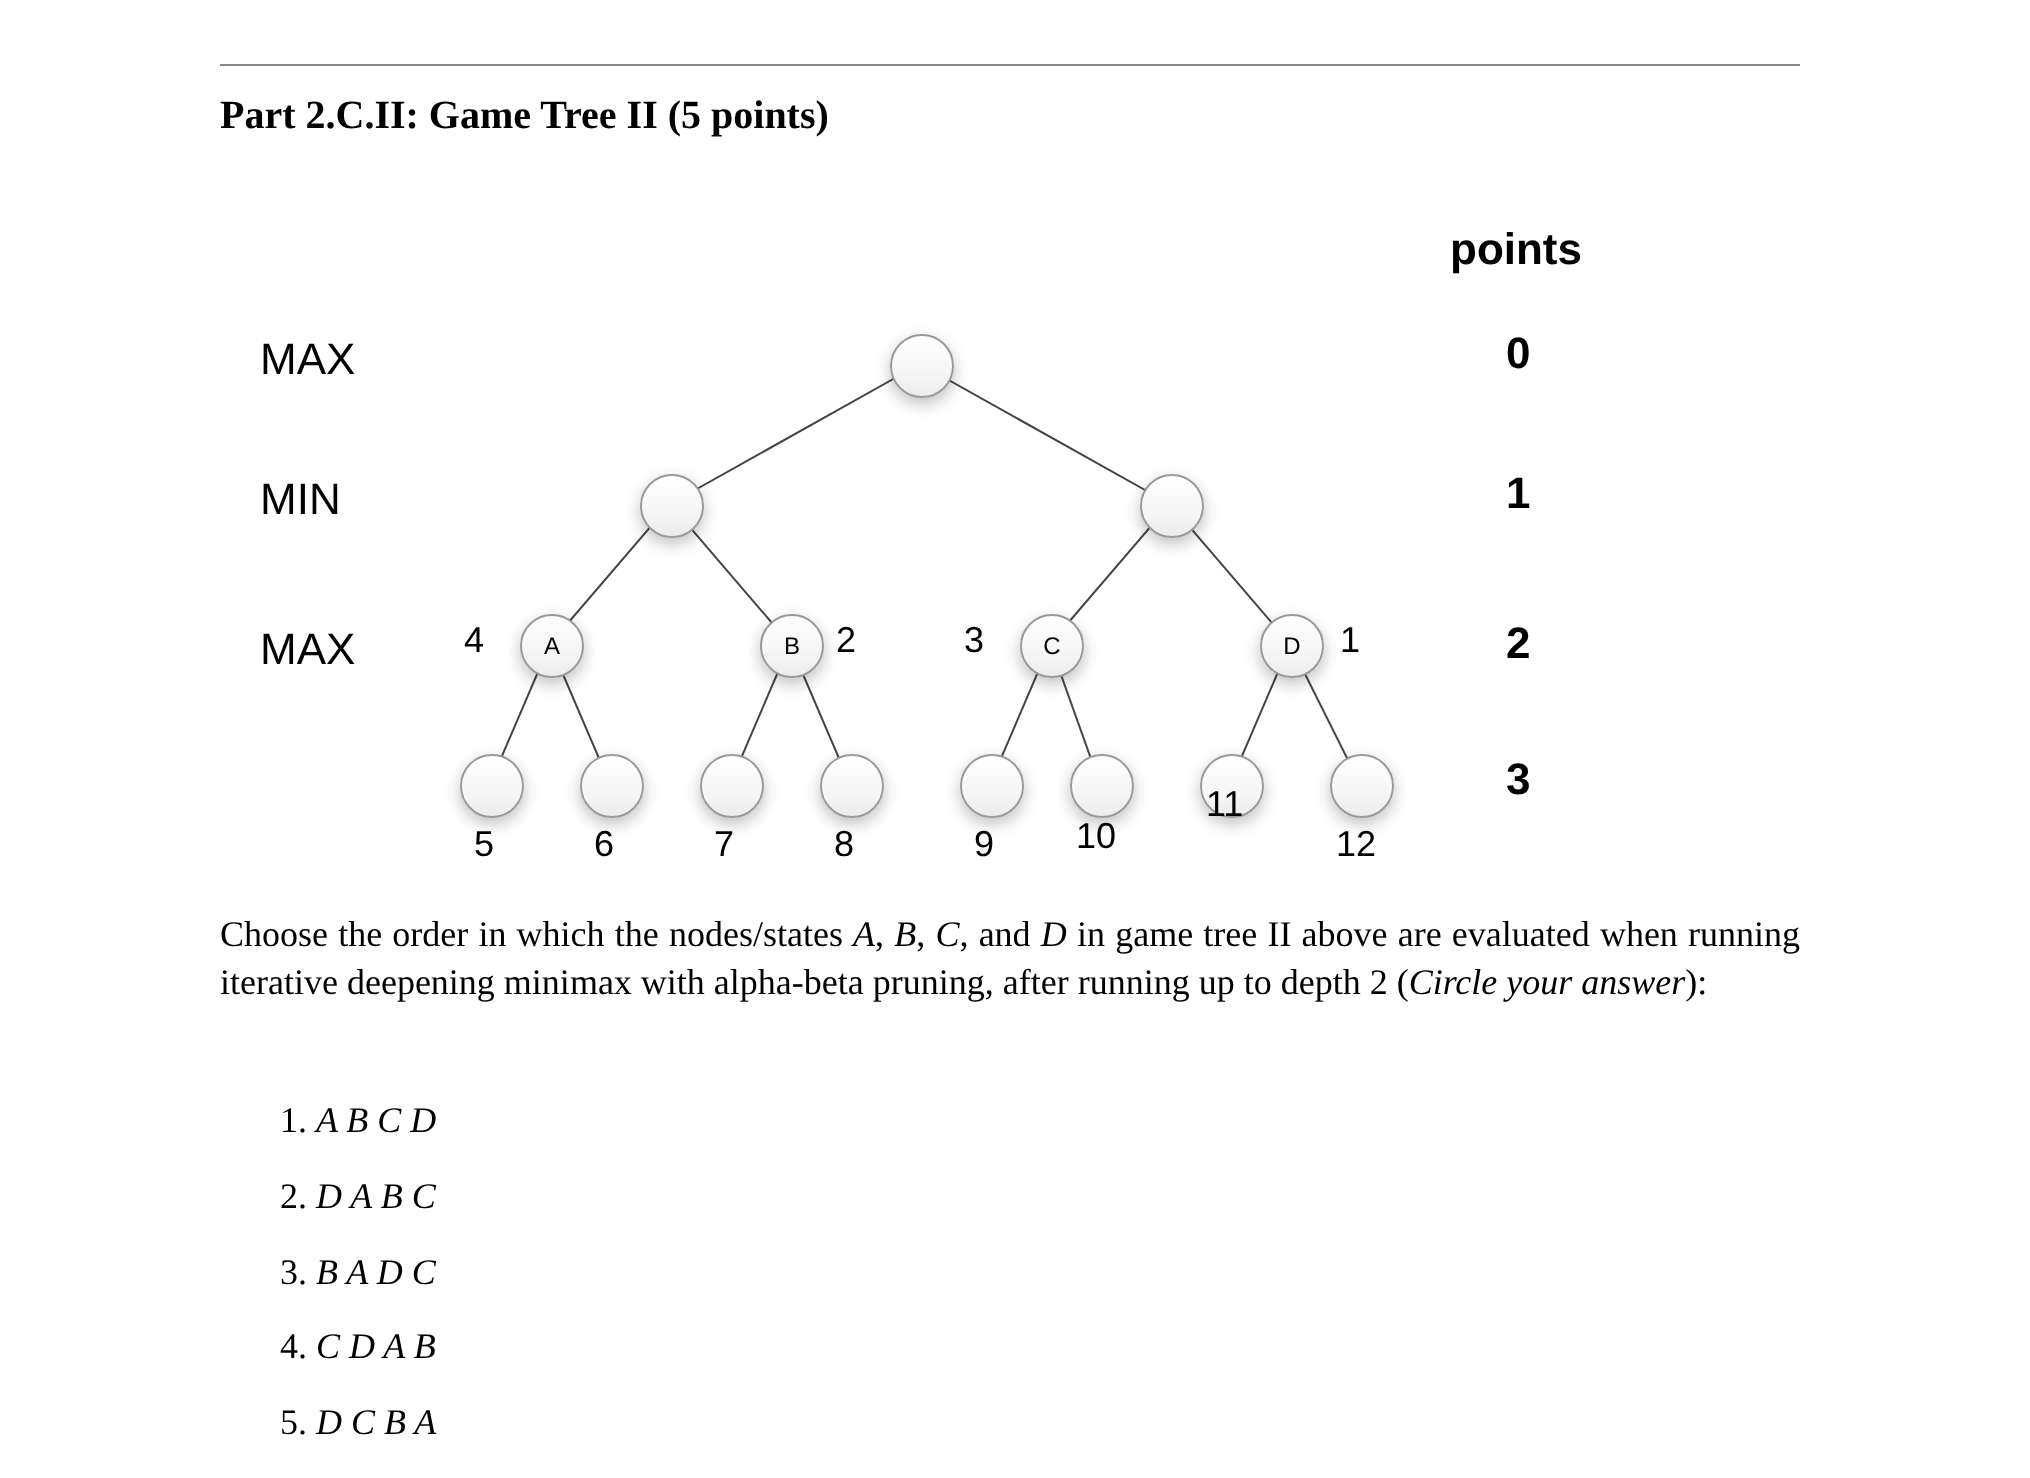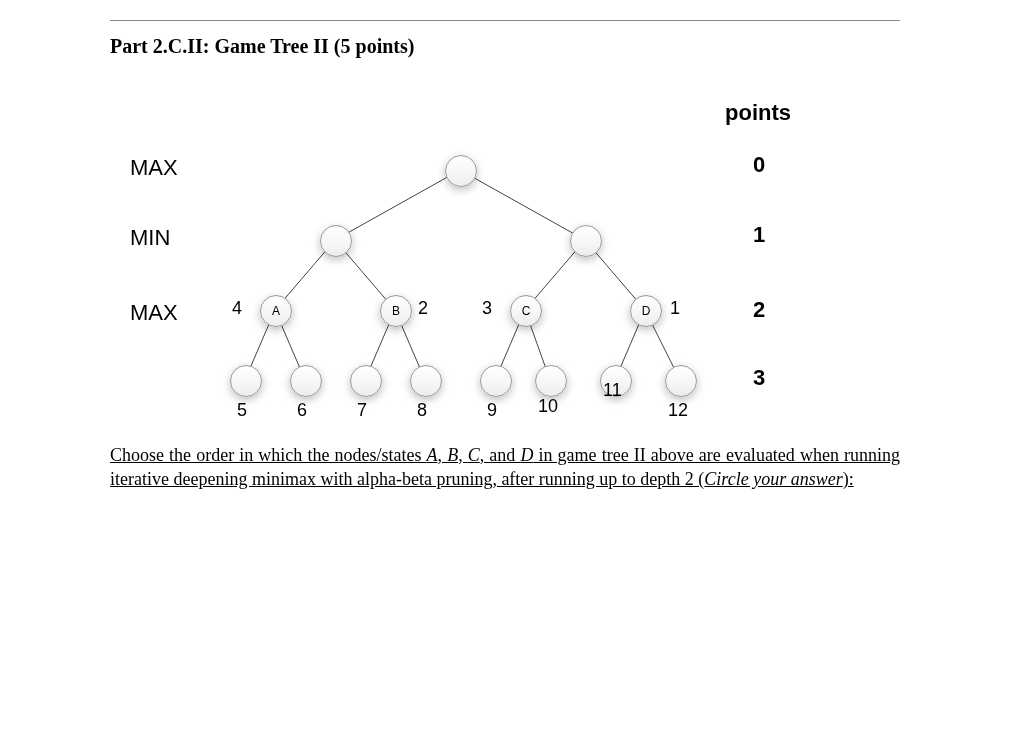--- a/index.html
+++ b/index.html
@@ -9,20 +9,21 @@
     width: 1015px;
     height: 739px;
     font-family: Georgia, "Times New Roman", serif;
     color: #000;
   }
   .page {
     position: relative;
     width: 1015px;
     height: 577px;
     box-sizing: border-box;
+    margin-top: 12px;
   }
   .hr-top {
     position: absolute;
     left: 110px;
     top: 20px;
     width: 790px;
     height: 1px;
     background: #888;
   }
   .title {
@@ -108,21 +109,20 @@
   }
   .question {
     position: absolute;
     left: 110px;
     top: 443px;
     width: 790px;
     font-family: Georgia, "Times New Roman", serif;
     font-size: 18px;
     line-height: 1.35;
     text-align: justify;
-    text-decoration: underline;
   }
   .question .it { font-style: italic; }
   .choices {
     position: absolute;
     left: 140px;
     top: 530px;
     font-family: Georgia, "Times New Roman", serif;
     font-size: 18px;
     line-height: 2.1;
   }
@@ -212,14 +212,21 @@
     <div class="leaf-label" style="left:487px; top:400px;">9</div>
     <div class="leaf-label" style="left:538px; top:396px;">10</div>
     <div class="leaf-label" style="left:603px; top:380px;">11</div>
     <div class="leaf-label" style="left:668px; top:400px;text-align:right;">12</div>
   </div>
 
   <div class="question">
     <span>Choose the order in which the nodes/states </span><span class="it">A</span><span>, </span><span class="it">B</span><span>, </span><span class="it">C</span><span>, and </span><span class="it">D</span><span> in game tree II above are evaluated when running iterative deepening minimax with alpha-beta pruning, after running up to depth 2 (</span><span class="it">Circle your answer</span><span>):</span>
   </div>
 
+  <div class="choices">
+    <div><span>1. </span><span class="opt">A B C D</span></div>
+    <div><span>2. </span><span class="opt">D A B C</span></div>
+    <div><span>3. </span><span class="opt">B A D C</span></div>
+    <div><span>4. </span><span class="opt">C D A B</span></div>
+    <div><span>5. </span><span class="opt">D C B A</span></div>
+  </div>
 
 </div>
 
 </body></html>

